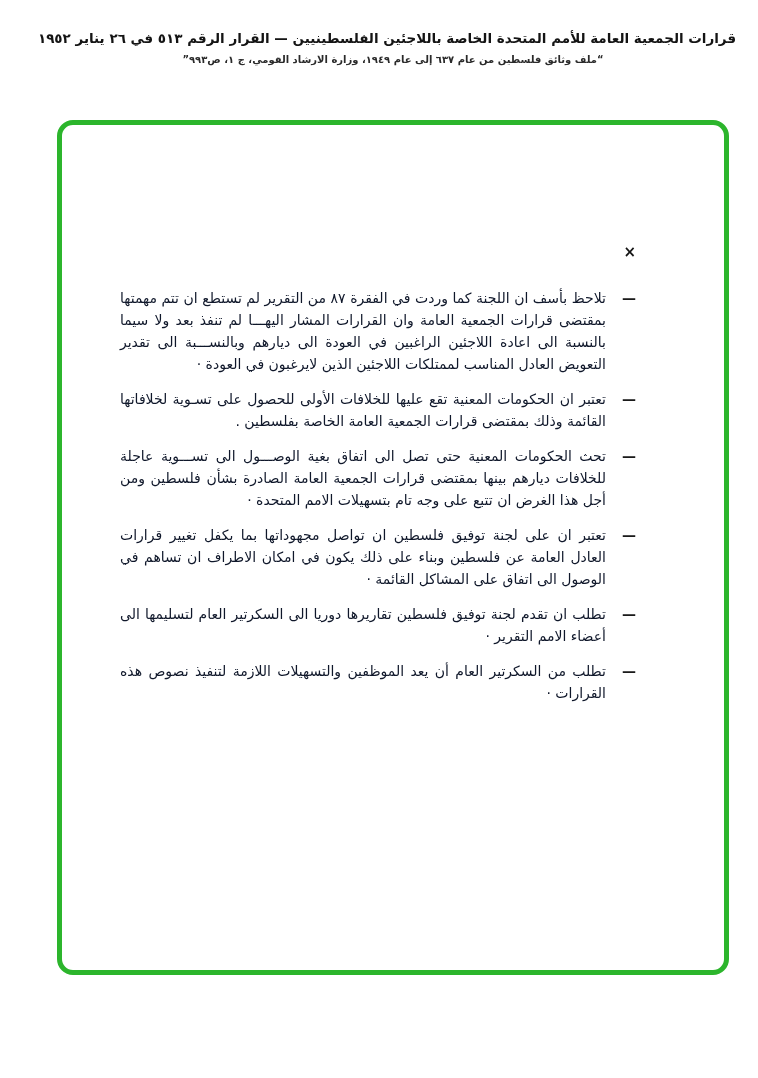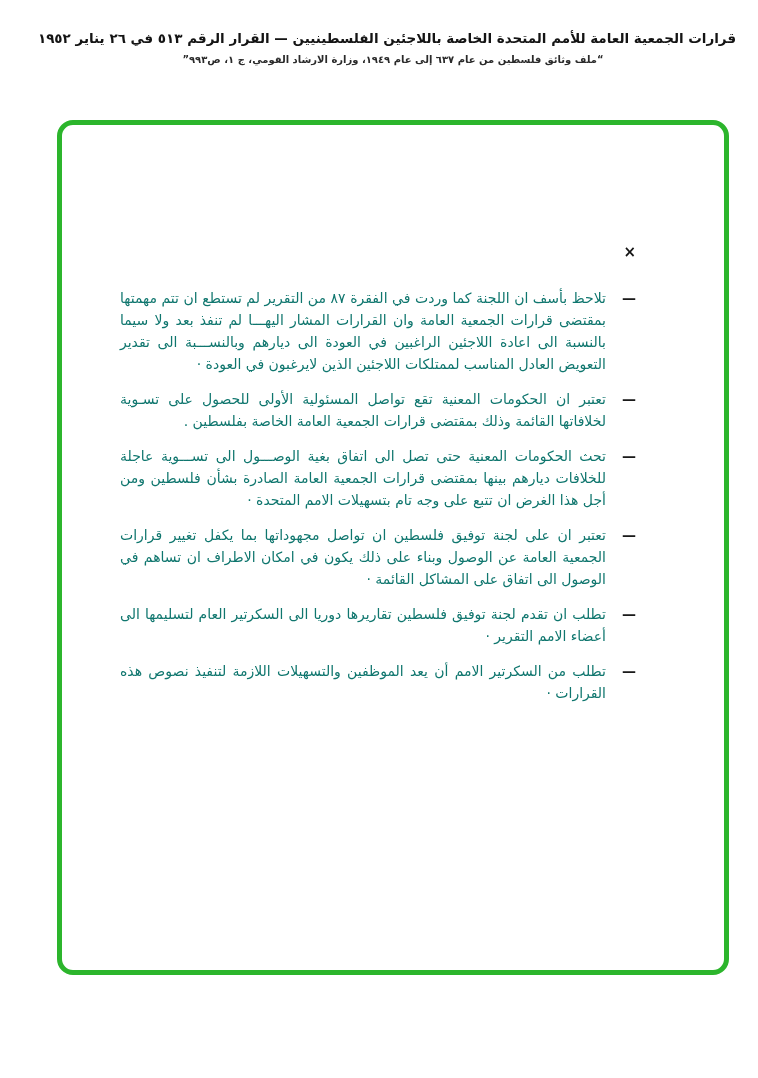--- a/index.html
+++ b/index.html
@@ -84,21 +84,21 @@
     font-weight: bold;
     line-height: 22px;
     color: #1a1a1a;
   }
   .para .ptext {
     flex: 1 1 auto;
     font-size: 14px;
     font-weight: 500;
     line-height: 22px;
     text-align: justify;
-    color: #0f766e;
+    color: #0f172a;
   }
 </style>
 </head>
 <body>
 
 <div class="page">
 
   <div class="doc-header">
     <div class="doc-title">قرارات الجمعية العامة للأمم المتحدة الخاصة باللاجئين الفلسطينيين — القرار الرقم ٥١٣ في ٢٦ يناير ١٩٥٢</div>
     <div class="doc-subtitle">“ملف وثائق فلسطين من عام ٦٣٧ إلى عام ١٩٤٩، وزارة الارشاد القومي، ج ١، ص٩٩٣”</div>
@@ -111,39 +111,39 @@
         <span class="marker">×</span>
       </div>
 
       <div class="para">
         <span class="marker">—</span>
         <span class="ptext">تلاحظ بأسف ان اللجنة كما وردت في الفقرة ٨٧ من التقرير لم تستطع ان تتم مهمتها بمقتضى قرارات الجمعية العامة وان القرارات المشار اليهـــا لم تنفذ بعد ولا سيما بالنسبة الى اعادة اللاجئين الراغبين في العودة الى ديارهم وبالنســـبة الى تقدير التعويض العادل المناسب لممتلكات اللاجئين الذين لايرغبون في العودة ·</span>
       </div>
 
       <div class="para">
         <span class="marker">—</span>
-        <span class="ptext">تعتبر ان الحكومات المعنية تقع تواصل المسئولية الأولى للحصول على تسـوية لخلافاتها القائمة وذلك بمقتضى قرارات الجمعية العامة الخاصة بفلسطين .</span>
+        <span class="ptext">تعتبر ان الحكومات المعنية تقع عليها للخلافات الأولى للحصول على تسـوية لخلافاتها القائمة وذلك بمقتضى قرارات الجمعية العامة الخاصة بفلسطين .</span>
       </div>
 
       <div class="para">
         <span class="marker">—</span>
         <span class="ptext">تحث الحكومات المعنية حتى تصل الى اتفاق بغية الوصـــول الى تســـوية عاجلة للخلافات ديارهم بينها بمقتضى قرارات الجمعية العامة الصادرة بشأن فلسطين ومن أجل هذا الغرض ان تتبع على وجه تام بتسهيلات الامم المتحدة ·</span>
       </div>
 
       <div class="para">
         <span class="marker">—</span>
-        <span class="ptext">تعتبر ان على لجنة توفيق فلسطين ان تواصل مجهوداتها بما يكفل تغيير قرارات الجمعية العامة عن الوصول وبناء على ذلك يكون في امكان الاطراف ان تساهم في الوصول الى اتفاق على المشاكل القائمة ·</span>
+        <span class="ptext">تعتبر ان على لجنة توفيق فلسطين ان تواصل مجهوداتها بما يكفل تغيير قرارات العادل العامة عن فلسطين وبناء على ذلك يكون في امكان الاطراف ان تساهم في الوصول الى اتفاق على المشاكل القائمة ·</span>
       </div>
 
       <div class="para">
         <span class="marker">—</span>
         <span class="ptext">تطلب ان تقدم لجنة توفيق فلسطين تقاريرها دوريا الى السكرتير العام لتسليمها الى أعضاء الامم التقرير ·</span>
       </div>
 
       <div class="para">
         <span class="marker">—</span>
-        <span class="ptext">تطلب من السكرتير الامم أن يعد الموظفين والتسهيلات اللازمة لتنفيذ نصوص هذه القرارات ·</span>
+        <span class="ptext">تطلب من السكرتير العام أن يعد الموظفين والتسهيلات اللازمة لتنفيذ نصوص هذه القرارات ·</span>
       </div>
 
     </div>
   </div>
 
 </div>
 
 </body></html>

